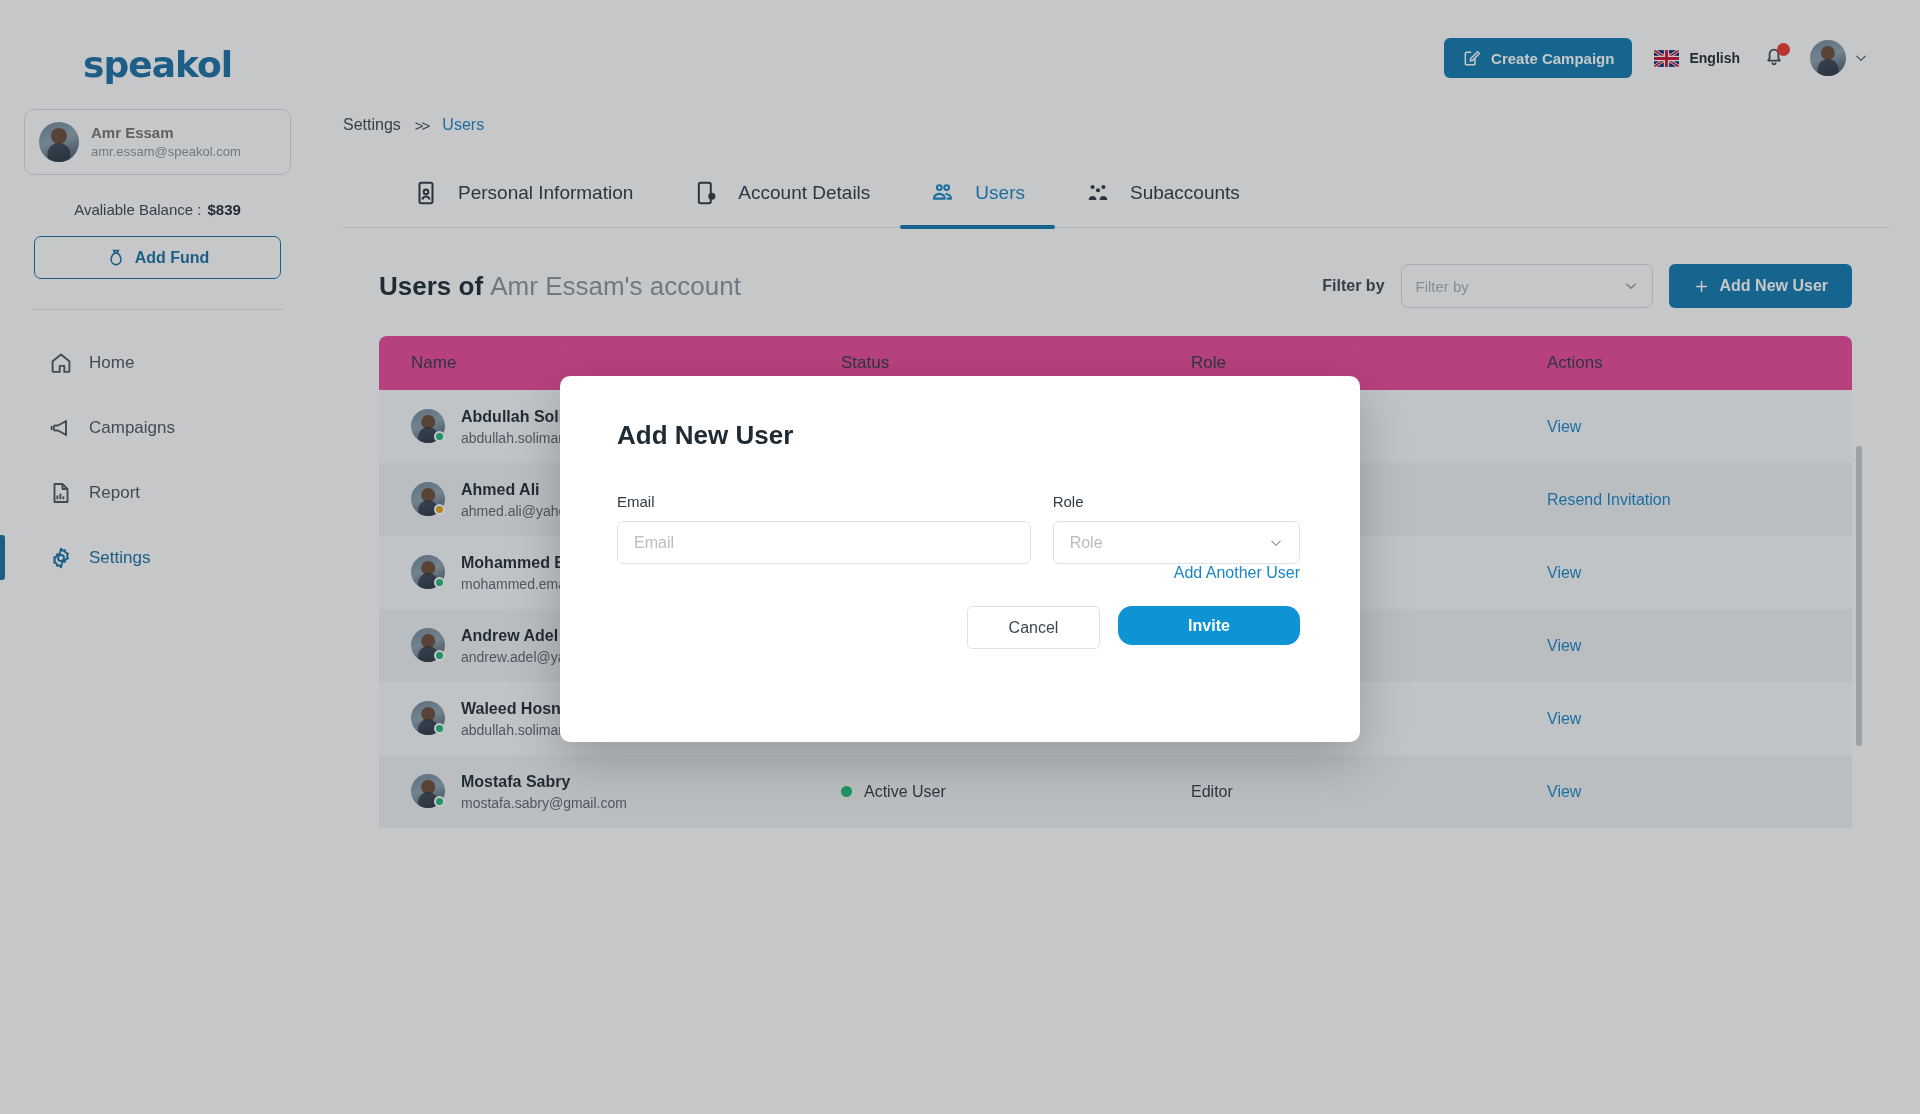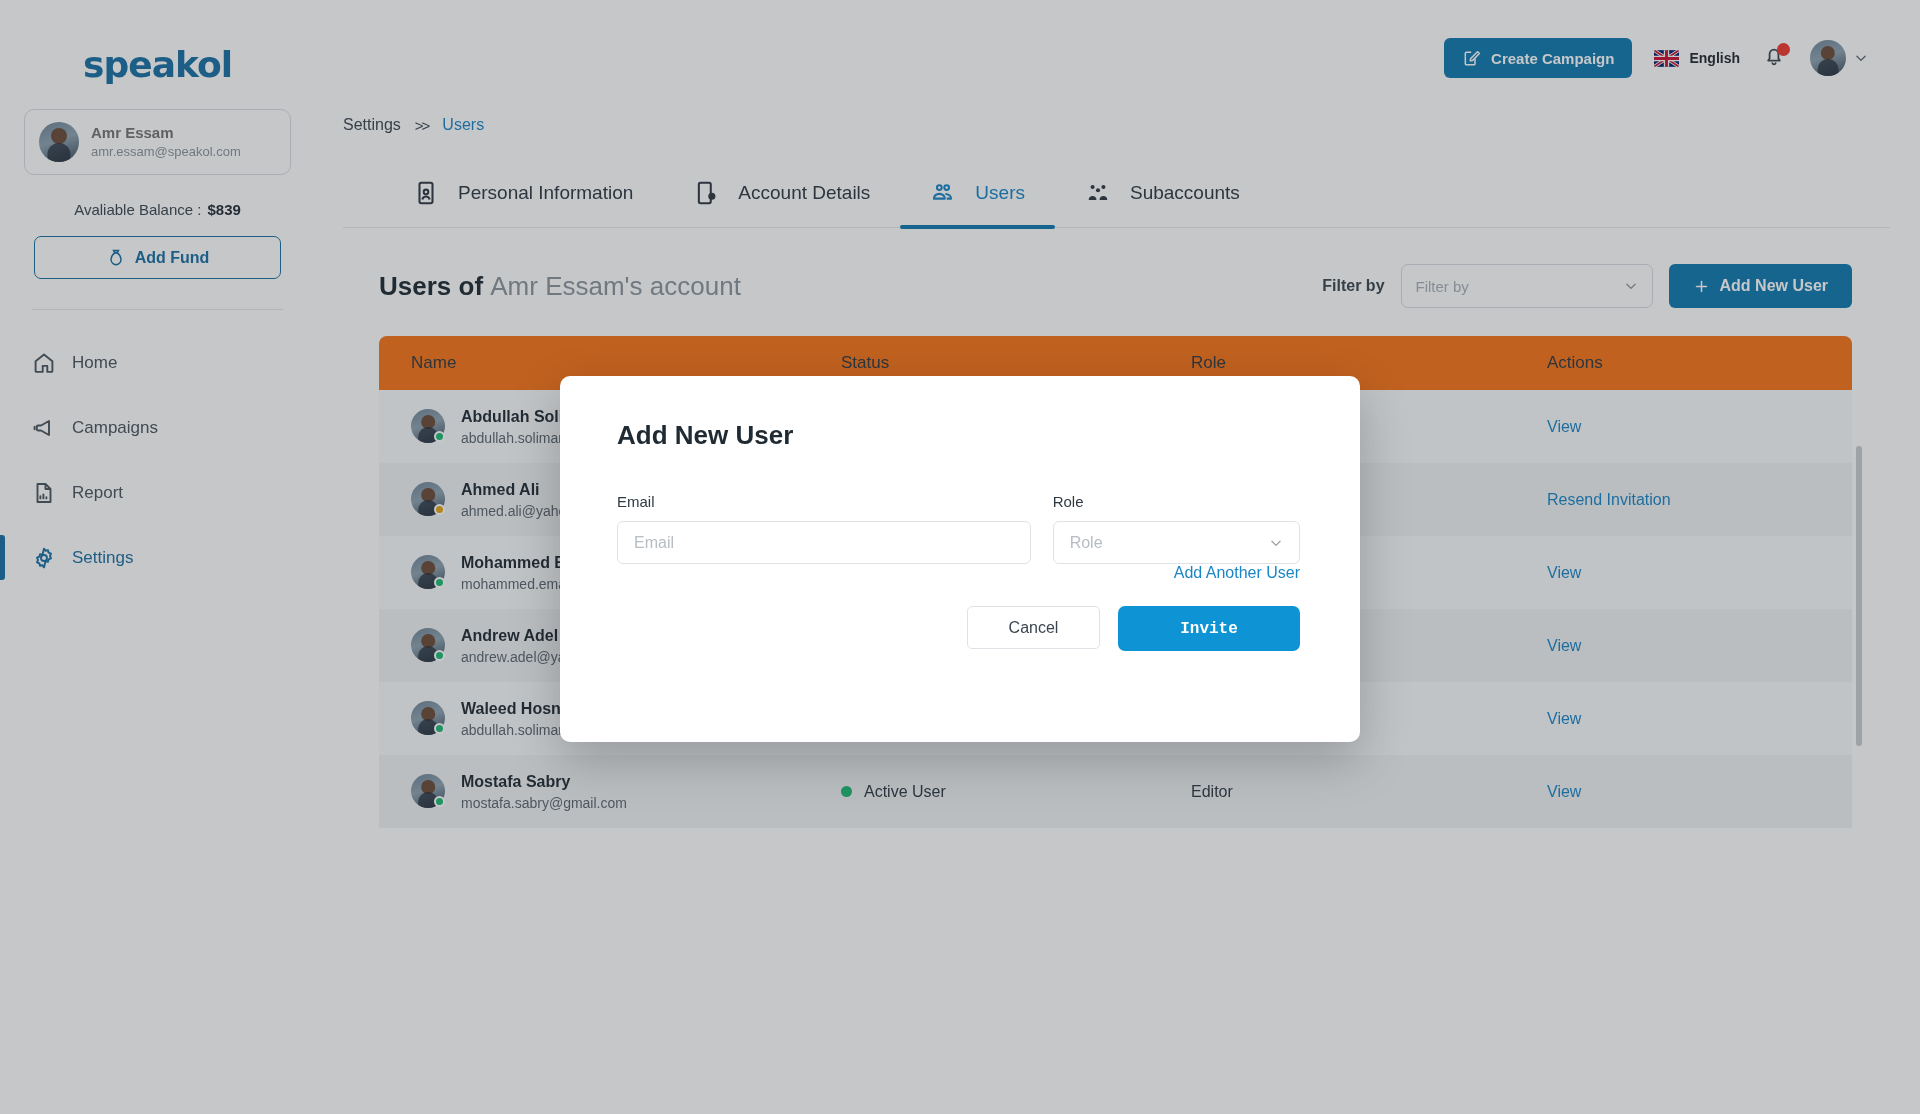--- a/index.html
+++ b/index.html
@@ -62,21 +62,21 @@
     display: flex; align-items: center; justify-content: center; gap: 9px;
     margin: 18px 34px 0; height: 43px;
     border: 1px solid #1a6fa3; border-radius: 7px;
     color: #1a6fa3; font-size: 16px; font-weight: 600; cursor: pointer;
     background: #fff;
   }
   .divider { margin: 30px 32px 0; border-top: 1px solid #e2e6ea; }
   .nav { margin-top: 20px; }
   .nav-item {
     display: flex; align-items: center; gap: 16px;
-    height: 65px; padding-left: 32px; cursor: pointer;
+    height: 65px; padding-left: 49px; cursor: pointer;
     font-size: 17px; color: #4b555f; position: relative;
   }
   .nav-item.active { color: #1a6fa3; }
   .nav-item.active::before {
     content: ""; position: absolute; left: 0; top: 10px; bottom: 10px;
     width: 5px; background: #1a6fa3; border-radius: 0 3px 3px 0;
   }
   .nav-icon { width: 24px; height: 24px; display: block; flex: none; }
 
   
@@ -149,21 +149,21 @@
     display: flex; align-items: center; gap: 10px; padding: 0 24px;
     font-size: 16px; font-weight: 600; cursor: pointer; border: none;
   }
 
   .table-wrap { margin: 28px 38px 0 36px; position: relative; }
   .t-row {
     display: flex; align-items: center; height: 73px;
     padding: 0 10px 0 32px;
   }
   .t-head {
-    background: #f97316; height: 54px; border-radius: 8px 8px 0 0;
+    background: #ec4899; height: 54px; border-radius: 8px 8px 0 0;
     font-size: 17px; color: #2f3943;
   }
   .t-body-row:nth-child(odd) { background: #fafbfc; }
   .t-body-row:nth-child(even) { background: #f1f3f5; }
   .c-name { width: 430px; flex: none; display: flex; align-items: center; gap: 16px; }
   .c-status { width: 350px; flex: none; display: flex; align-items: center; gap: 12px; }
   .c-role { width: 350px; flex: none; }
   .c-actions { flex: 1; text-align: left; padding-left: 6px; }
   .av-holder { position: relative; flex: none; }
   .pres {
@@ -217,23 +217,23 @@
   }
   .modal-actions {
     margin-top: 24px; display: flex; justify-content: flex-end; gap: 18px;
   }
   .btn-cancel {
     width: 133px; height: 43px; border: 1px solid #dfe3e7; border-radius: 5px;
     background: #fff; font-size: 16px; color: #3c4650; cursor: pointer;
     font-family: "Liberation Sans", sans-serif;
   }
   .btn-invite {
-    width: 182px; height: 45px; border: none; border-radius: 7px;
+    width: 182px; height: 39px; border: none; border-radius: 14px;
     background: #0e93d4; font-size: 16px; color: #fff; cursor: pointer;
-    font-weight: 600; font-family: Liberation Mono, monospace;
+    font-weight: 600; font-family: Liberation Sans, sans-serif;
   }
 </style>
 </head>
 <body>
 
 <div id="app">
 
   <div id="backdrop-layer">
 
     <aside class="sidebar">

